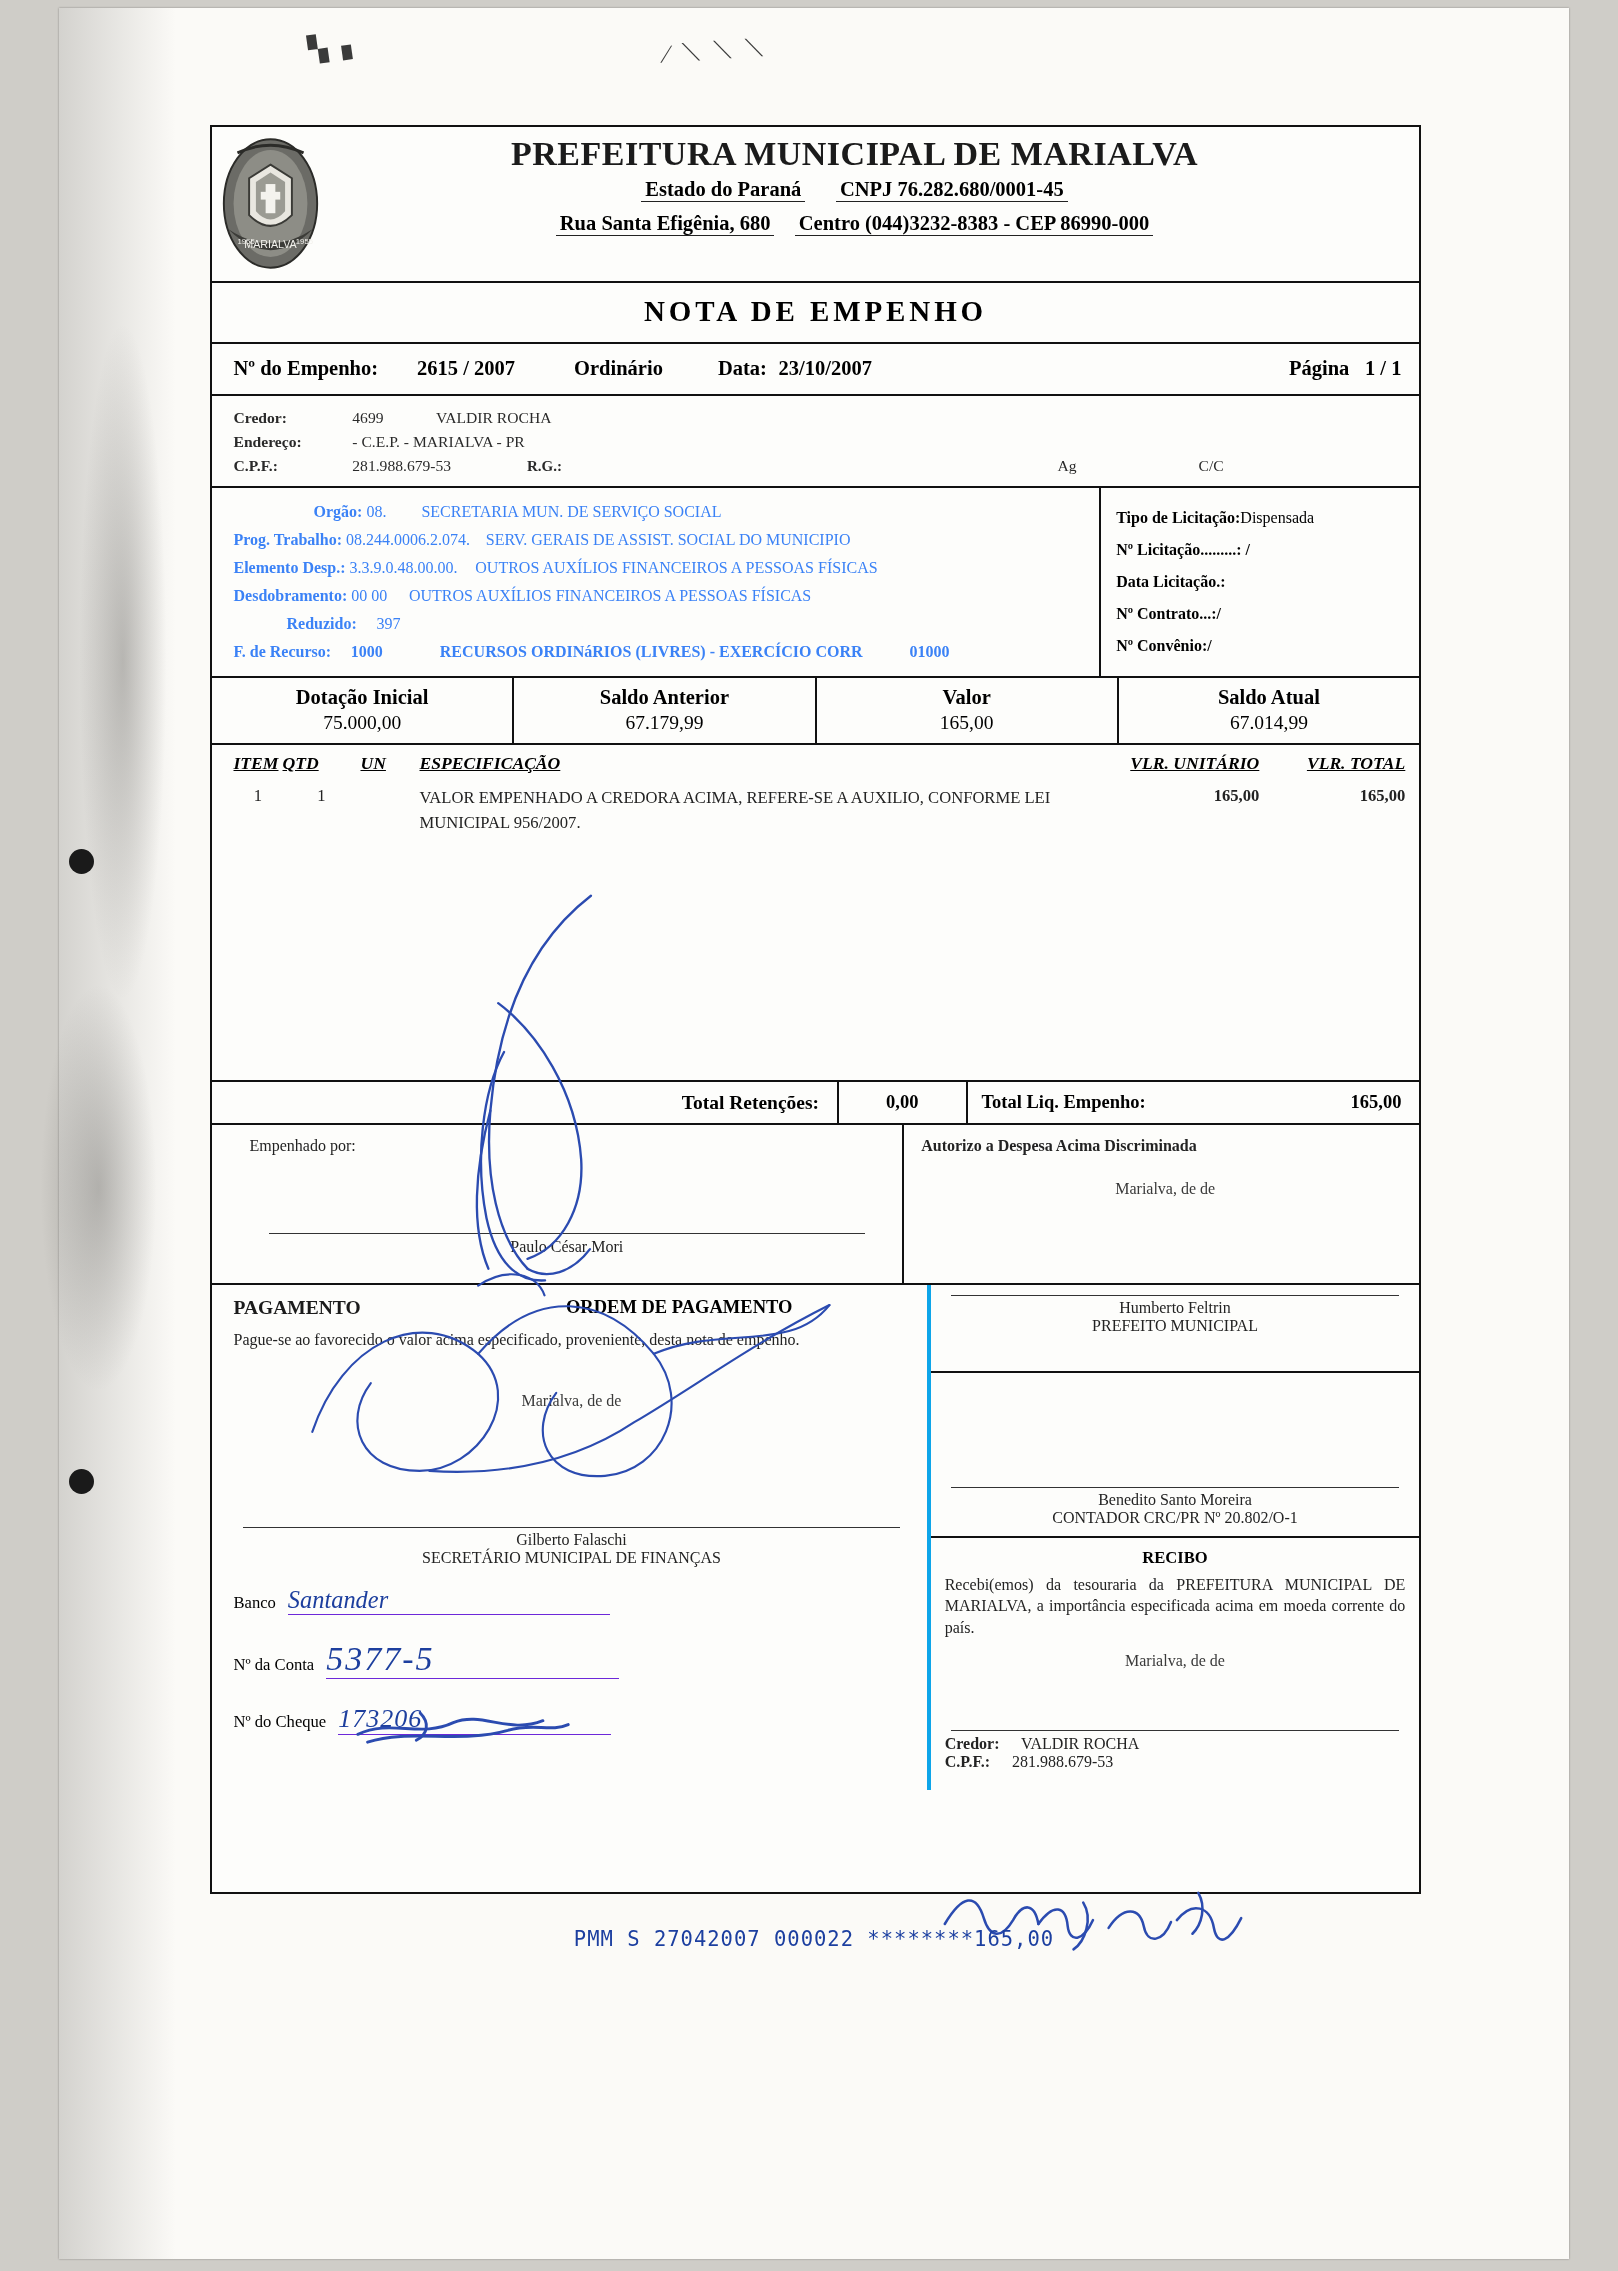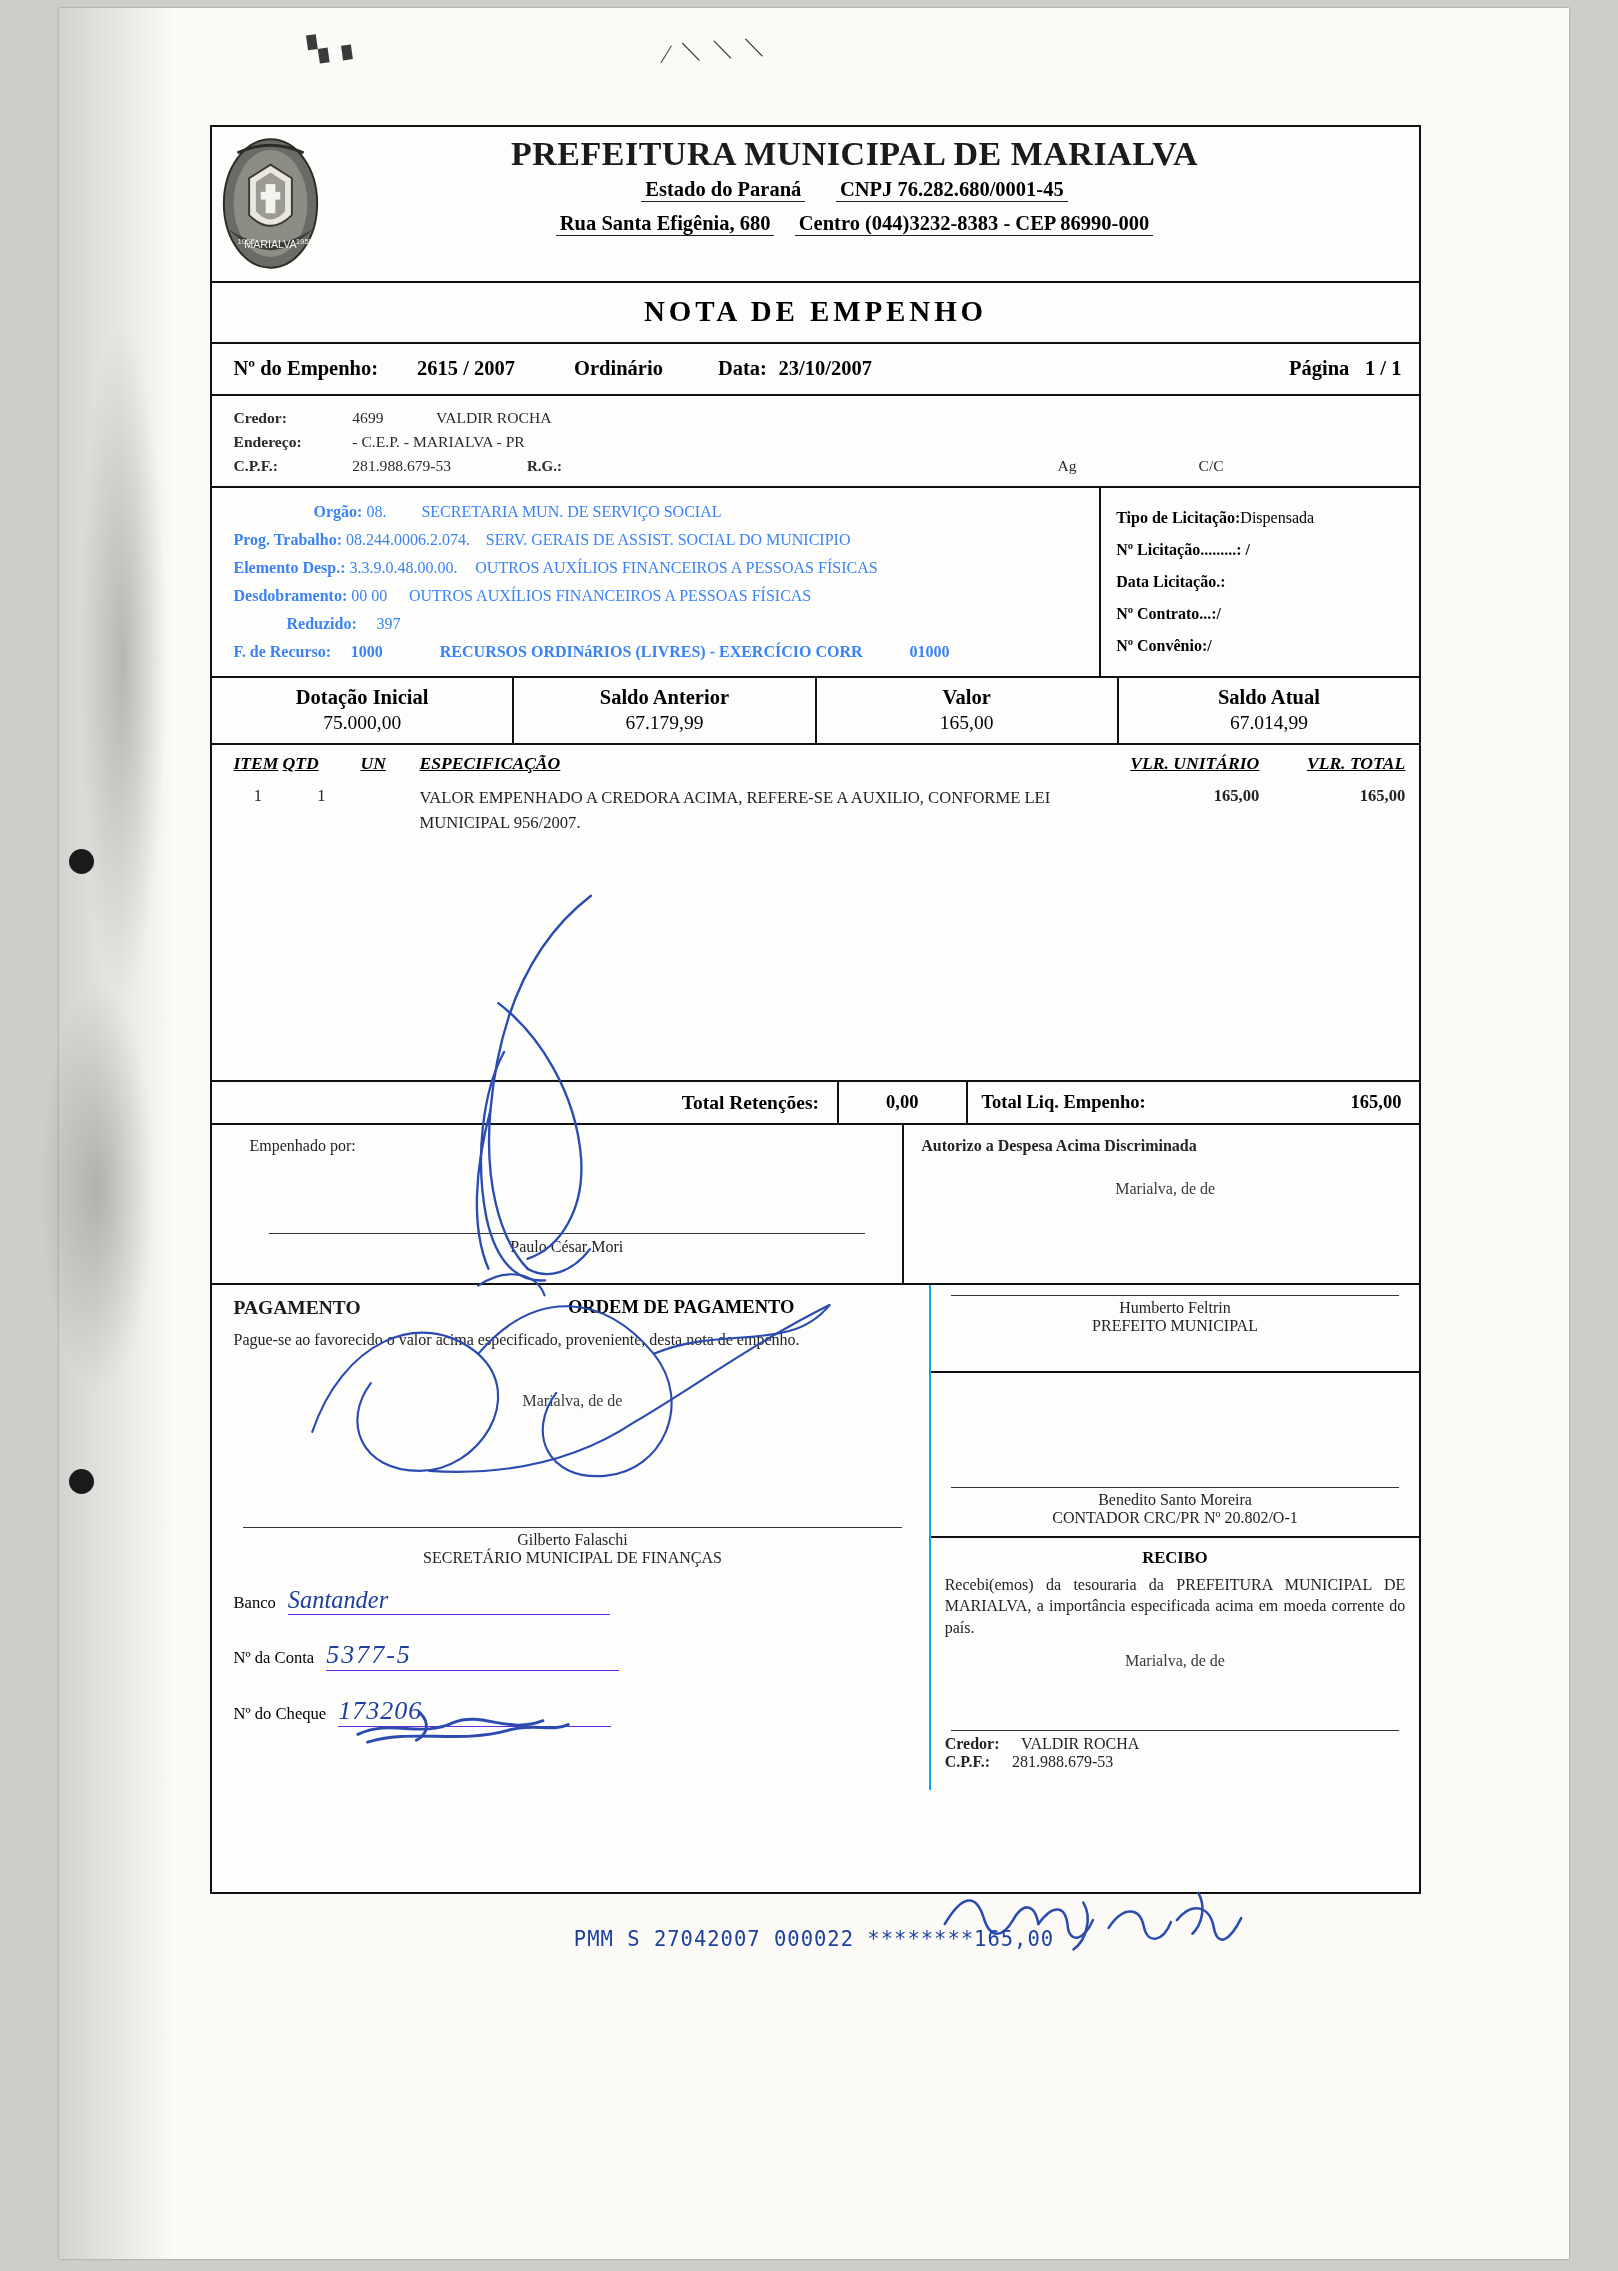--- a/index.html
+++ b/index.html
@@ -87,21 +87,21 @@
   .totrow .b{width:127px;border-left:2px solid #111;text-align:center;padding:9.8px 0;font-size:18.5px;}
   .totrow .c{width:254px;border-left:2px solid #111;padding:9.8px 0 9.8px 13.7px;font-size:18.5px;}
   .totrow .d{width:166px;text-align:right;padding:9.8px 17.6px 9.8px 0;font-size:18.5px;}
   .sig2{display:flex;border-bottom:2px solid #111;padding-left:16px;}
   .sigL{flex:1;padding:11.7px 17.6px 0 21.5px;min-height:146px;position:relative;}
   .sigR{width:488px;border-left:2px solid #111;padding:11.7px 9.8px 0 17.6px;position:relative;}
   .sigline{border-top:1px solid #333;margin:0 19.5px;}
   .center{text-align:center;}
   .pay{display:flex;}
   .payL{flex:1;padding:11.7px 17.6px 13.7px 21.5px;position:relative;}
-  .payR{width:488px;border-left:2px solid #0ea5e9;}
+  .payR{width:488px;border-left:4px solid #0ea5e9;}
   .payR .cell{border-bottom:2px solid #111;padding:9.8px 13.7px 7.8px;position:relative;}
   .small{font-size:16px;color:#232323;}
   .bluehand{color:#1d3f9e;font-family:"Liberation Serif", serif;font-style:italic;}
   .footer{
     position:absolute;left:0;right:0;top:1919px;text-align:center;
     font-family:"DejaVu Sans Mono", monospace;font-size:20.5px;color:#1c3fa0;letter-spacing:1px;
   }
   .bank{margin-top:15.6px;font-size:16.6px;}
   .bank .ln{display:inline-block;border-bottom:1px solid #6d28d9;min-width:322px;margin-left:7.8px;}
   svg.ink{position:absolute;pointer-events:none;}
@@ -320,21 +320,21 @@
         <div class="center small" style="margin-top:2.9px;">Gilberto Falaschi</div>
         <div class="center small">SECRETÁRIO MUNICIPAL DE FINANÇAS</div>
 
         <div class="bank">
           <div style="margin-top:19.5px;">
             <span>Banco</span>
             <span class="ln"><span class="bluehand" style="font-size:24.4px;">Santander</span></span>
           </div>
           <div style="margin-top:25px;">
             <span>Nº da Conta</span>
-            <span class="ln" style="min-width:293px;"><span class="bluehand" style="font-size:26px;letter-spacing:2px;">5377-5</span></span>
+            <span class="ln" style="min-width:293px;"><span class="bluehand" style="font-size:34px;letter-spacing:2px;">5377-5</span></span>
           </div>
           <div style="margin-top:25px;">
             <span>Nº do Cheque</span>
             <span class="ln" style="min-width:273px;"><span class="bluehand" style="font-size:26px;letter-spacing:1px;">173206</span></span>
           </div>
         </div>
       </div>
 
       <div class="payR">
         <div class="cell" style="height:68px;">

